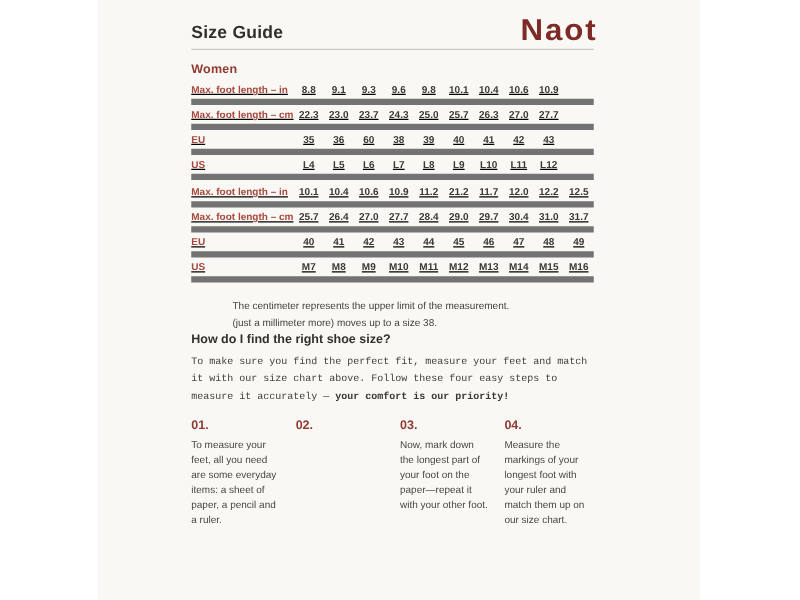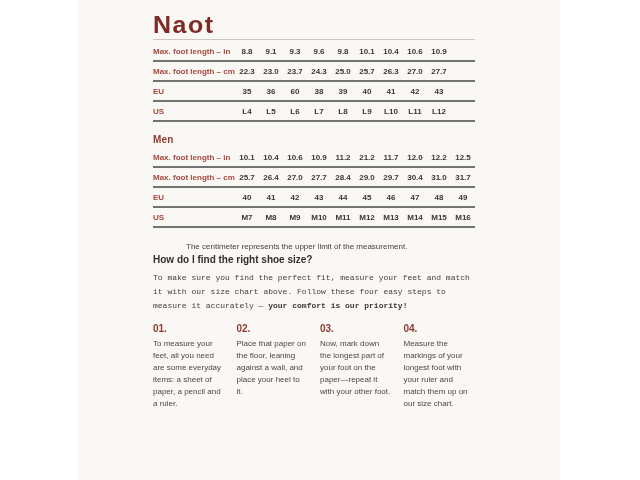--- a/index.html
+++ b/index.html
@@ -8,21 +8,21 @@
   .panel { position:absolute; left:78px; top:0; width:482px; height:480px; background:#faf8f5; }
   .content { position:absolute; left:75px; top:0; width:325px; }
 
   .header { display:flex; justify-content:space-between; align-items:flex-end; padding-top:11px; }
   .page-title { font-size:14px; font-weight:600; color:#33302c; letter-spacing:.2px; padding-bottom:4px; }
   .brand { font-size:25px; line-height:26px; font-weight:800; color:#7c2b27; letter-spacing:1.5px; transform:scaleY(.96); }
   .hr { border:none; border-top:1px solid #cdc7c0; margin-top:2px; width:322px; }
 
   .section-heading { margin-top:10px; font-size:10px; font-weight:700; color:#8e3a31; letter-spacing:.2px; height:12px; }
   .sg-table { margin-top:2px; width:322px; }
-  .trow { display:flex; align-items:center; height:20px; border-bottom:2px solid #737373; }
+  .trow { display:flex; align-items:center; height:20px; border-bottom:5px solid #737373;text-decoration:underline; }
   .tlabel { width:82px; font-size:8px; color:#a6483d; white-space:nowrap; font-weight:600; }
   .tcell { width:24px; text-align:center; font-size:8px; color:#3b3733; font-weight:600; }
 
   .notes { margin-top:12px; font-size:8px; line-height:14px; color:#45413d;margin-left:33px; }
   .howto-heading { font-size:10px; font-weight:700; color:#332f2b; }
   .howto-intro { margin-top:6px; font-size:8px; line-height:14px; color:#45413d; width:322px;font-family:Liberation Mono, monospace; }
   .howto-intro b { color:#3b3733; }
 
   .steps { margin-top:10px; display:grid; grid-template-columns:repeat(4,1fr); width:334px; }
   .step { padding-right:12px; }
@@ -30,24 +30,26 @@
   .step-text { margin-top:4px; font-size:8px; line-height:12px; color:#4b4642; }
 </style>
 </head>
 <body>
 
 <div class="stage">
   <div class="panel">
     <div class="content">
 
       <div class="header">
+        <div class="page-title">Size Guide</div>
         <div class="brand">Naot</div>
       </div>
       <hr class="hr">
 
+      <div class="section-heading">Women</div>
       <div class="sg-table">
         <div class="trow">
           <div class="tlabel">Max. foot length – in</div>
           <div class="tcell">8.8</div>
             <div class="tcell">9.1</div>
             <div class="tcell">9.3</div>
             <div class="tcell">9.6</div>
             <div class="tcell">9.8</div>
             <div class="tcell">10.1</div>
             <div class="tcell">10.4</div>
@@ -85,21 +87,20 @@
             <div class="tcell">L6</div>
             <div class="tcell">L7</div>
             <div class="tcell">L8</div>
             <div class="tcell">L9</div>
             <div class="tcell">L10</div>
             <div class="tcell">L11</div>
             <div class="tcell">L12</div>
         </div>
       </div>
 
-      <div class="section-heading" style="margin-top:12px;">Men</div>
       <div class="sg-table">
         <div class="trow">
           <div class="tlabel">Max. foot length – in</div>
           <div class="tcell">10.1</div>
             <div class="tcell">10.4</div>
             <div class="tcell">10.6</div>
             <div class="tcell">10.9</div>
             <div class="tcell">11.2</div>
             <div class="tcell">21.2</div>
             <div class="tcell">11.7</div>
@@ -143,33 +144,33 @@
             <div class="tcell">M12</div>
             <div class="tcell">M13</div>
             <div class="tcell">M14</div>
             <div class="tcell">M15</div>
             <div class="tcell">M16</div>
         </div>
       </div>
 
       <div class="notes">
         <div>The centimeter represents the upper limit of the measurement.</div>
+        <div>(just a millimeter more) moves up to a size 38.</div>
       </div>
 
       <div class="howto-heading">How do I find the right shoe size?</div>
       <div class="howto-intro"><span>To make sure you find the perfect fit, measure your feet and match it with our size chart above. Follow these four easy steps to measure it accurately — </span><b>your comfort is our priority!</b></div>
 
       <div class="steps">
         <div class="step">
           <div class="step-number">01.</div>
           <div class="step-text">To measure your feet, all you need are some everyday items: a sheet of paper, a pencil and a ruler.</div>
         </div>
         <div class="step">
           <div class="step-number">02.</div>
-          <div class="step-text">Place that paper on the floor, leaning against a wall, and place your heel to it.</div>
         </div>
         <div class="step">
           <div class="step-number">03.</div>
           <div class="step-text">Now, mark down the longest part of your foot on the paper—repeat it with your other foot.</div>
         </div>
         <div class="step">
           <div class="step-number">04.</div>
           <div class="step-text">Measure the markings of your longest foot with your ruler and match them up on our size chart.</div>
         </div>
       </div>

